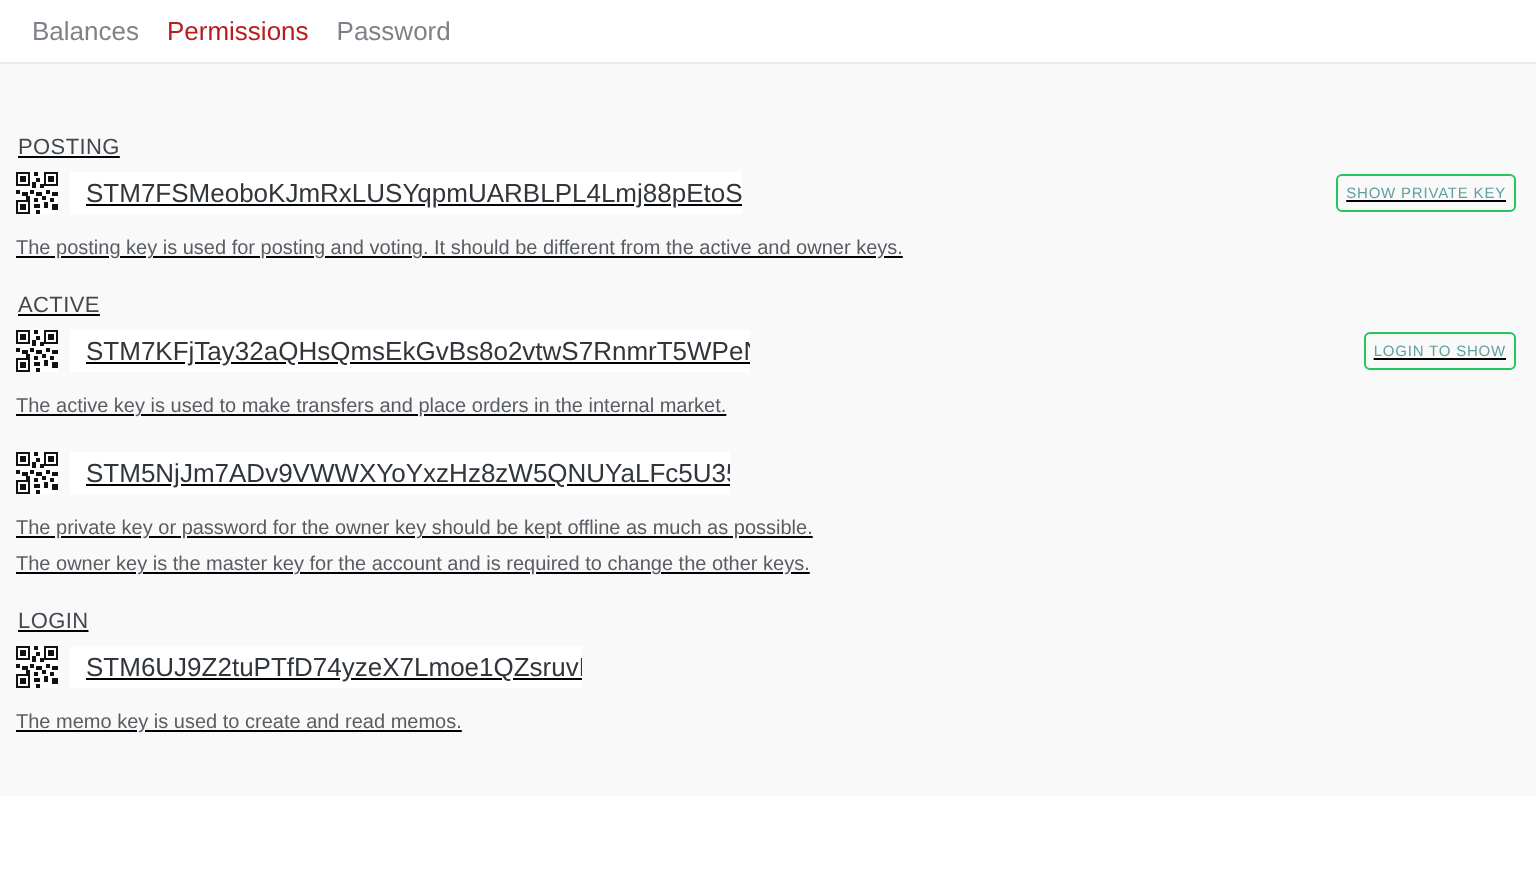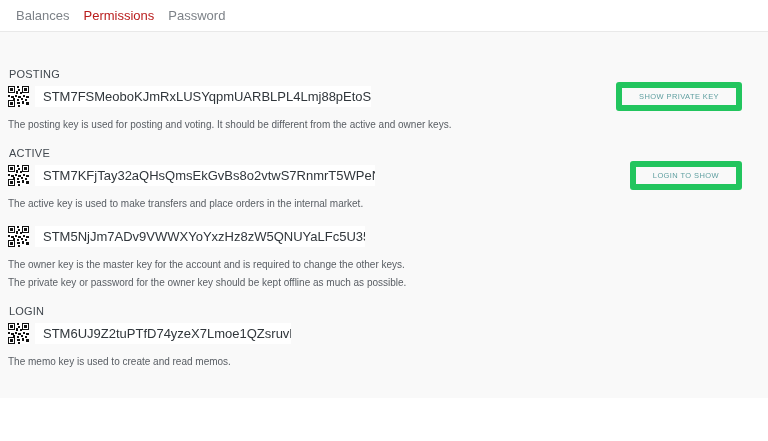--- a/index.html
+++ b/index.html
@@ -26,21 +26,21 @@
   }
   .tab.active {
     color: #b91c1c;
     font-weight: normal;
   }
   
   .content {
     background: #f9f9f9;
     padding: 36px 8px 14px 8px;
   }
-  .section { margin-bottom: 13px; }
+  .section { margin-bottom: 13px; text-decoration: underline; }
   .section-label {
     font-size: 11px;
     color: #40474e;
     letter-spacing: 0.2px;
     margin-bottom: 6px;
     margin-left: 1px;
   }
   .key-row {
     display: flex;
     align-items: center;
@@ -62,29 +62,29 @@
     padding-left: 8px;
     white-space: nowrap;
     overflow: hidden;
   }
   .w-posting { width: 336px; }
   .w-active  { width: 340px; }
   .w-owner   { width: 330px; }
   .w-memo    { width: 256px; }
   .spacer { flex: 1 1 auto; }
   .key-btn {
-    border: 6px solid #22c55e;
+    border: 1px solid #22c55e;
     color: #5f9fa0;
     background: transparent;
     font-family: "Liberation Sans", "DejaVu Sans", sans-serif;
     font-size: 7.5px;
     letter-spacing: 0.4px;
-    padding: 4px 17px;
+    padding: 4px 4px;
     border-radius: 3px;
-    margin-right: 18px;
+    margin-right: 2px;
     cursor: pointer;
     white-space: nowrap;
   }
   .desc {
     margin-top: 9px;
     font-size: 10px;
     color: #585d63;
     line-height: 18px;
   }
   .desc div { margin: 0; }
@@ -171,22 +171,22 @@
 
   <div class="section">
     <div class="key-row">
       <svg class="qr" viewBox="0 0 21 21">
           <use href="#qr-glyph"></use>
         </svg>
       <div class="key-field w-owner">STM5NjJm7ADv9VWWXYoYxzHz8zW5QNUYaLFc5U35Jrpj1HT</div>
       <div class="spacer"></div>
     </div>
     <div class="desc">
+      <div>The private key or password for the owner key should be kept offline as much as possible.</div>
       <div>The owner key is the master key for the account and is required to change the other keys.</div>
-      <div>The private key or password for the owner key should be kept offline as much as possible.</div>
     </div>
   </div>
 
   <div class="section">
     <div class="section-label">LOGIN</div>
     <div class="key-row">
       <svg class="qr" viewBox="0 0 21 21">
           <use href="#qr-glyph"></use>
         </svg>
       <div class="key-field w-memo">STM6UJ9Z2tuPTfD74yzeX7Lmoe1QZsruvN7p9C5t3D7ayASs</div>

